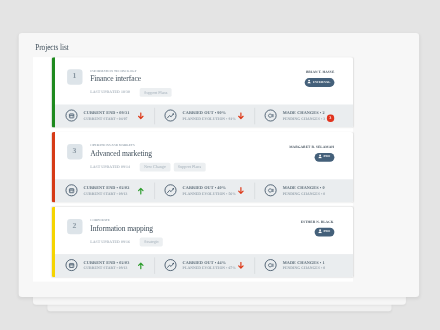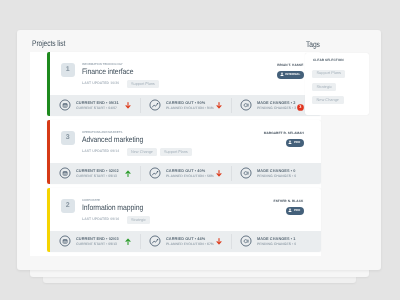--- a/index.html
+++ b/index.html
@@ -1,19 +1,19 @@
 <!DOCTYPE html>
 <html><head>
 <meta charset="utf-8">
 <style>
   html,body{margin:0;padding:0;}
   body{width:400px;height:300px;background:#e4e4e4;font-family:"Liberation Sans",sans-serif;overflow:hidden;-webkit-font-smoothing:antialiased;text-rendering:geometricPrecision;}
   .stack2{position:absolute;left:43px;top:40px;width:313px;height:243px;background:#f0f0f0;border-radius:3px;box-shadow:0 1px 2px rgba(0,0,0,.05);}
   .stack1{position:absolute;left:30px;top:36px;width:339px;height:241px;background:#f6f6f6;border-radius:3px;box-shadow:0 1px 2px rgba(0,0,0,.05);}
-  .panel{position:absolute;left:17px;top:30px;width:364px;height:240px;background:#f7f7f7;border-radius:3px;box-shadow:0 1px 3px rgba(0,0,0,.07);}
+  .panel{position:absolute;left:17px;top:30px;width:364px;height:240px;background:#f7f7f7;border-radius:3px;box-shadow:0 1px 3px rgba(0,0,0,.07);font-family:Liberation Serif, serif;}
   .ptitle{position:absolute;left:15px;top:9.2px;font-size:8.6px;line-height:9px;color:#41505c;letter-spacing:-.1px;transform:scale(.78,.95);transform-origin:left top;white-space:nowrap;}
   .projcol{position:absolute;left:13px;top:22px;width:274px;background:#fff;padding-left:17px;}
   .card{position:relative;height:64px;margin-bottom:4px;background:#fff;border-radius:2px;overflow:hidden;box-shadow:0 0 1px rgba(0,0,0,.10);}
   .bar{position:absolute;left:0;top:0;width:3px;height:100%;}
   .num{position:absolute;left:14px;top:11px;width:13.5px;height:13.5px;background:#dde4e9;border-radius:3px;color:#8896a1;font-size:7px;text-align:center;line-height:13px;font-weight:bold;}
   .cat{position:absolute;left:35px;top:10.5px;font-size:4.1px;line-height:4.2px;letter-spacing:.02px;color:#9eaab4;font-weight:bold;transform:scale(.69);transform-origin:left top;white-space:nowrap;}
   .title{position:absolute;left:34.5px;top:15.3px;font-size:8.3px;line-height:9px;color:#3f4e5a;letter-spacing:-.1px;white-space:nowrap;transform:scale(.83,.95);transform-origin:left top;}
   .upd{position:absolute;left:35px;top:29.6px;font-size:4.2px;line-height:4.3px;color:#adb7c0;letter-spacing:.06px;font-weight:bold;transform:scale(.83);transform-origin:left top;white-space:nowrap;}
   .chips{position:absolute;left:80px;top:27.5px;white-space:nowrap;line-height:0;}
   .chip{display:inline-block;vertical-align:top;background:#eceff1;color:#a5b1bb;font-size:3.85px;line-height:4.3px;padding:2.1px 4px 2.2px 4px;border-radius:1.5px;margin-right:3px;letter-spacing:-.03px;}
@@ -232,24 +232,13 @@
               </svg></span>
       <span class="stxt">
               <div class="sl1">MADE CHANGES • 1</div>
               <div class="sl2">PENDING CHANGES • 0</div>
             </span>
 
     </div>
         </div>
       </div>
     </div>
-  <div class="tags">
-    <div class="tagstitle">Tags</div>
-    <div class="tagcard">
-      <div class="clearsel">CLEAR SELECTION</div>
-      <div id="taglist">
-          <div class="tagrow"><div class="tagitem">Support Plans</div></div>
-          <div class="tagrow"><div class="tagitem">Strategic</div></div>
-          <div class="tagrow"><div class="tagitem">New Change</div></div>
-        </div>
-    </div>
-  </div>
 </div>
 
 </body></html>

